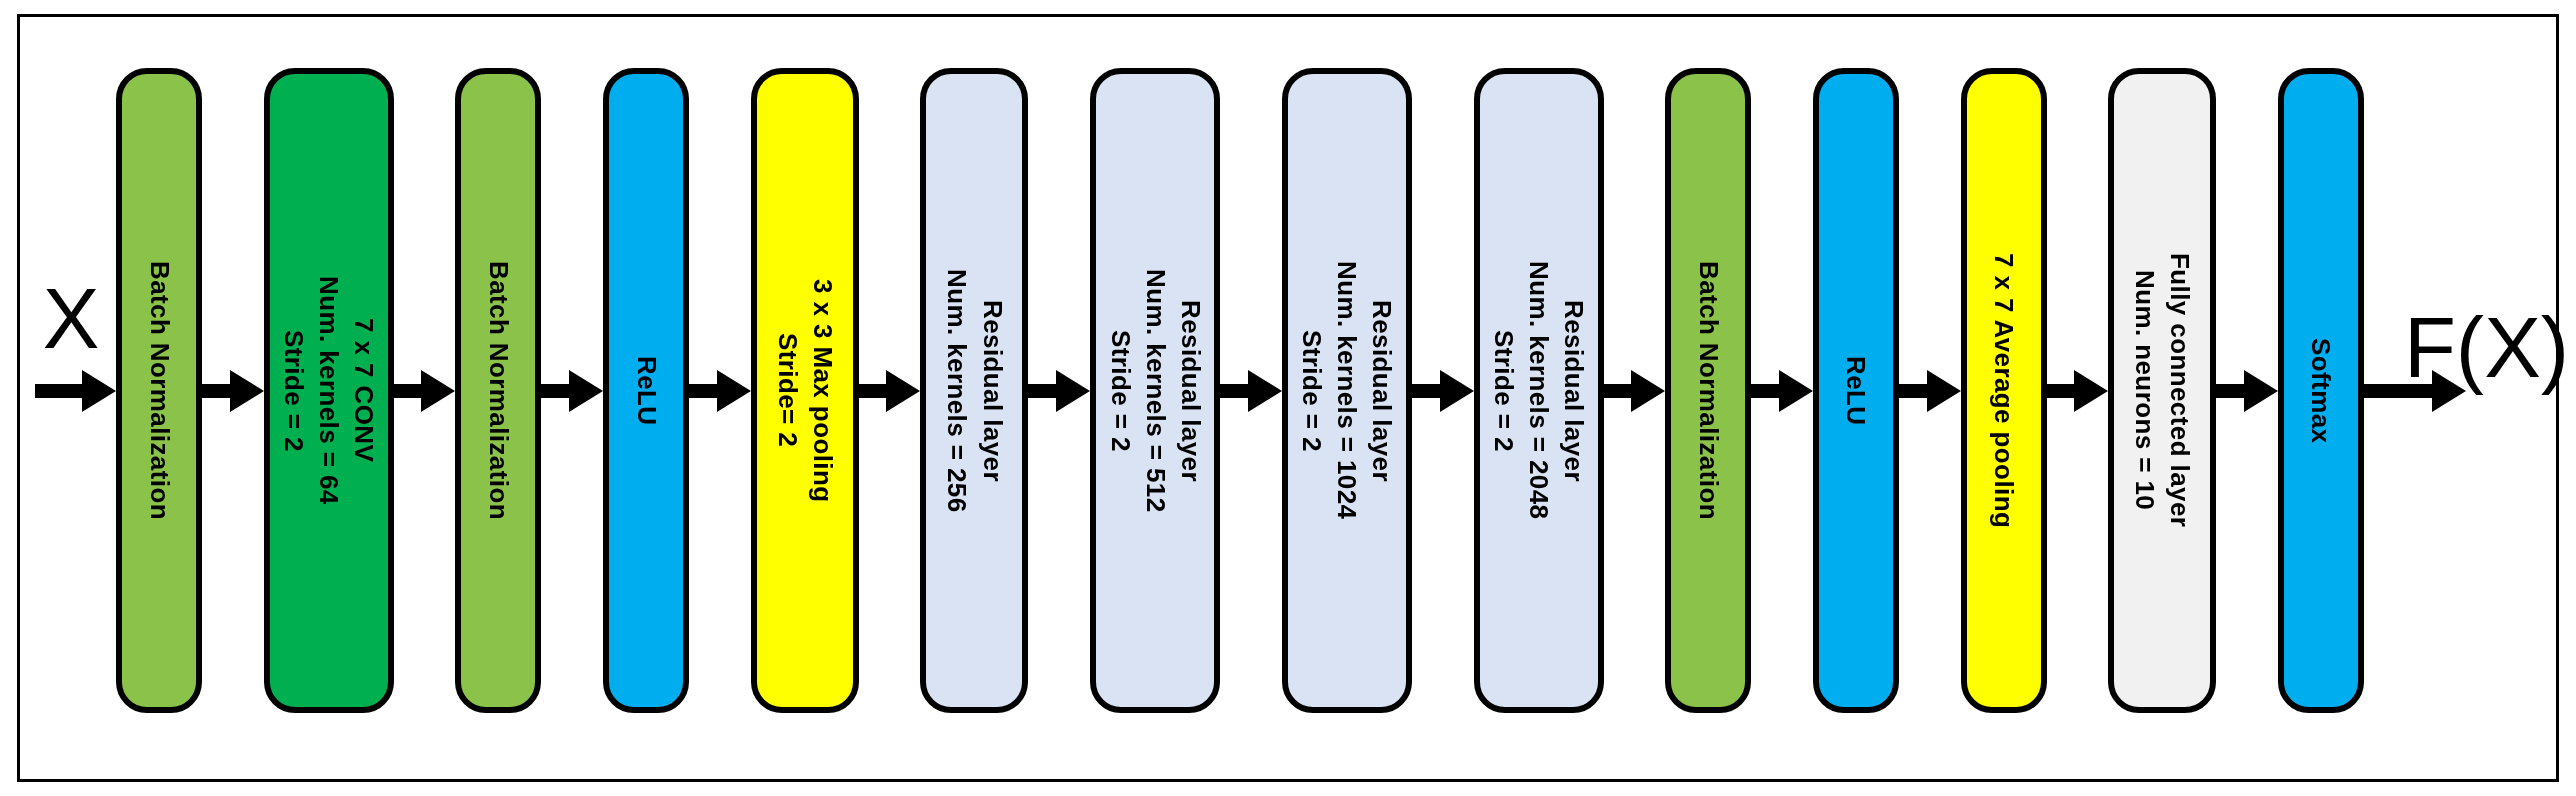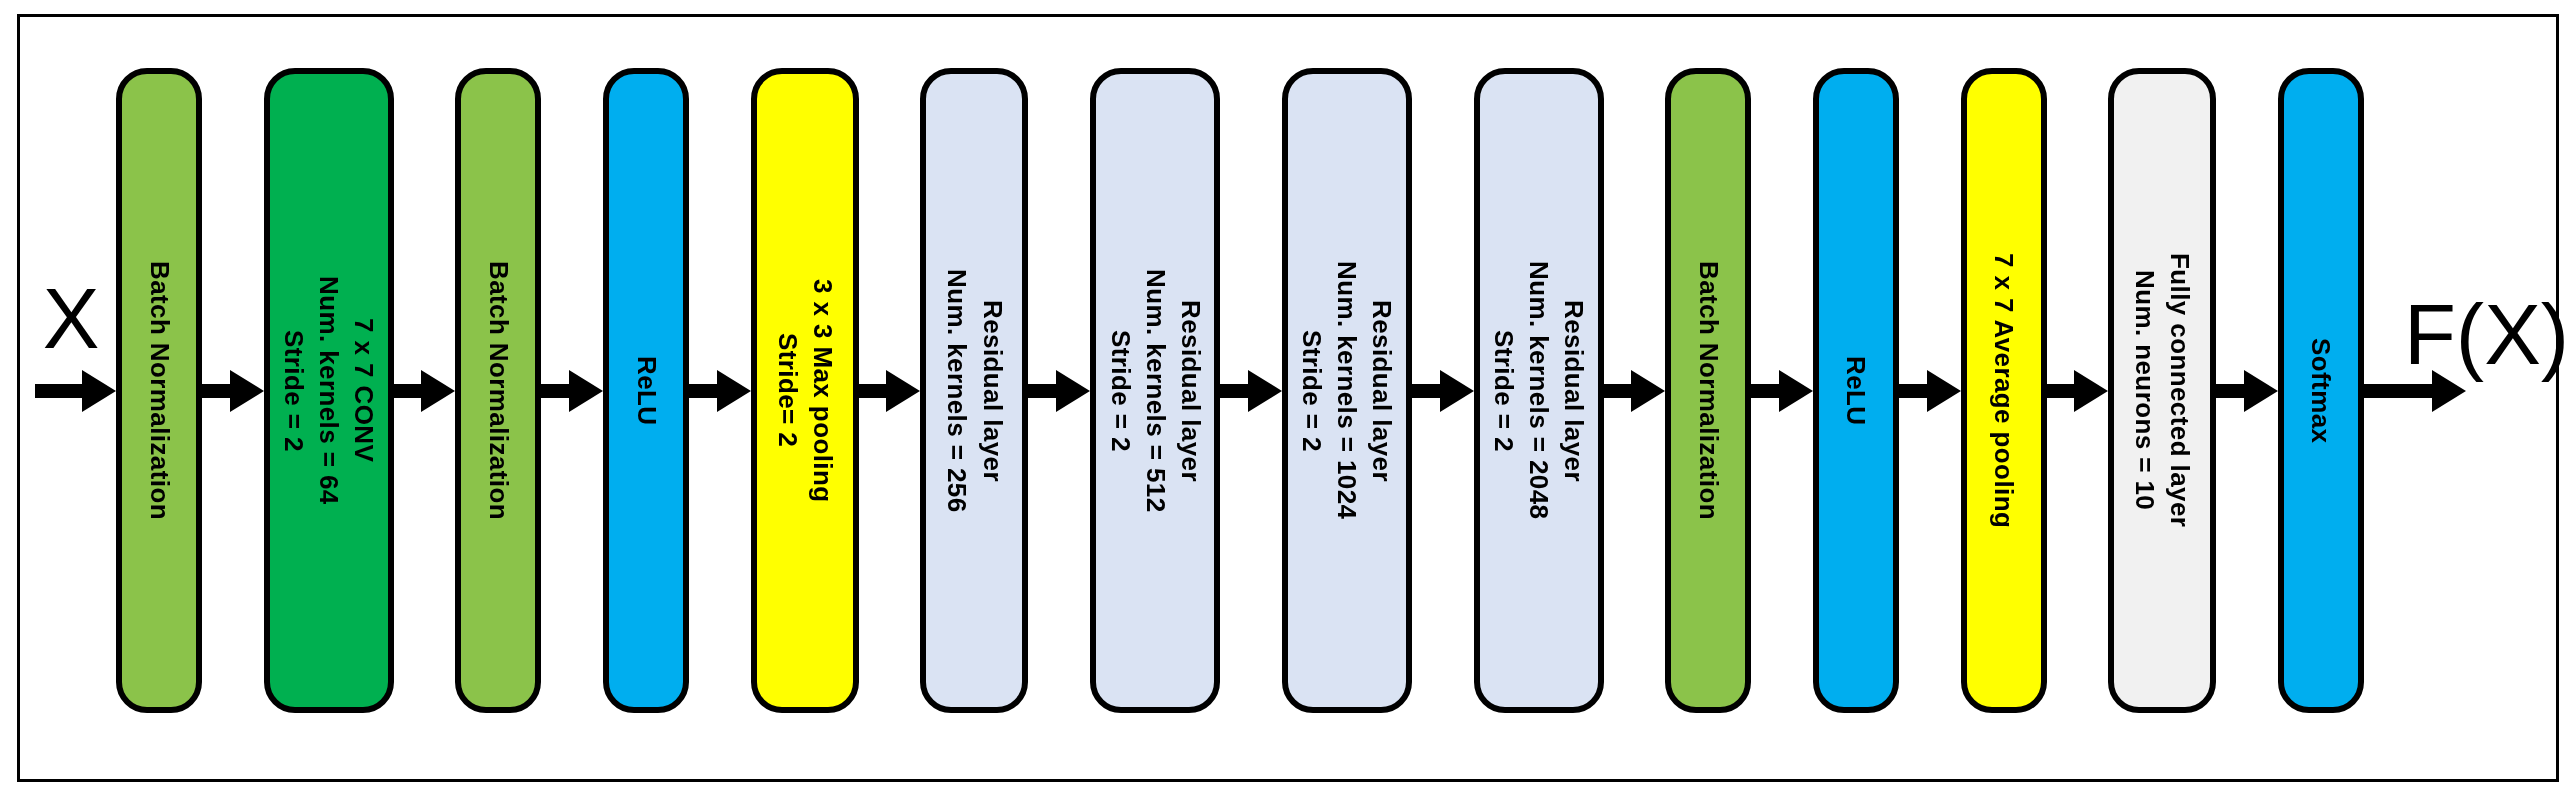--- a/index.html
+++ b/index.html
@@ -77,21 +77,21 @@
   .edge.out .arrow { flex: 0 0 102px; }
   .edge-label {
     position: absolute;
     font-size: 85px;
     font-weight: 400;
     color: #000000;
     line-height: 1;
     white-space: nowrap;
   }
   .edge.in .edge-label  { bottom: 51px; left: 7.7px; }
-  .edge.out .edge-label { bottom: 35px; left: 40px; }
+  .edge.out .edge-label { bottom: 22px; left: 40px; }
 </style>
 </head>
 <body>
 
 <div class="canvas">
   <div class="frame"></div>
 
   <div class="row">
 
     <div class="edge in">

